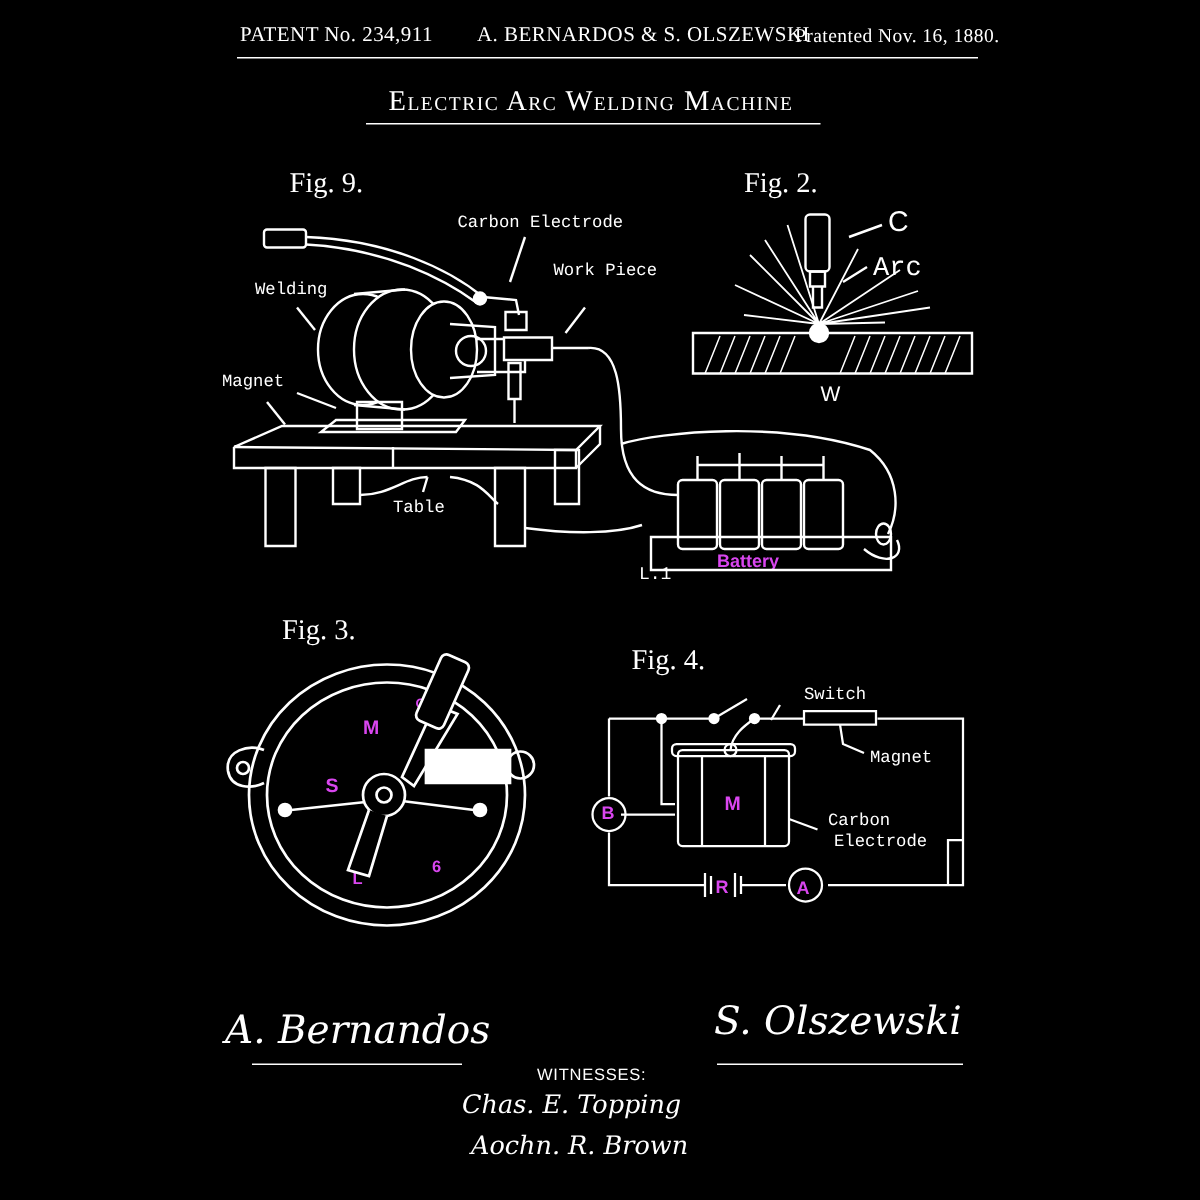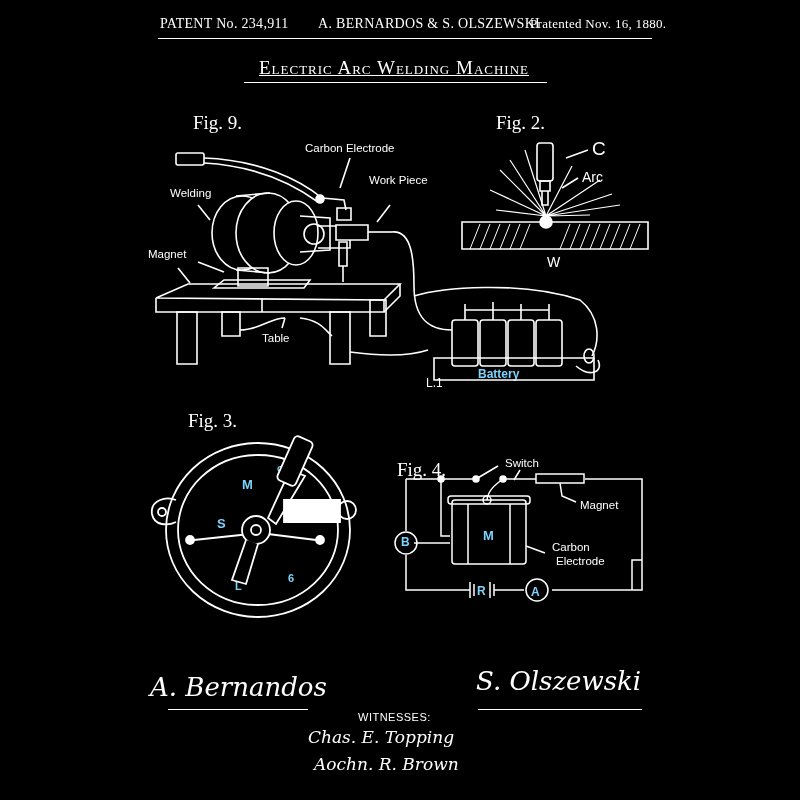--- a/index.html
+++ b/index.html
@@ -1,24 +1,24 @@
 <!DOCTYPE html>
 <html><head>
 <meta charset="utf-8">
 <style>
   html, body { margin:0; padding:0; background:#000; }
   body { width:800px; height:800px; position:relative; overflow:hidden; color:#fff;
          font-family:"Liberation Serif", serif; }
   .abs { position:absolute; }
   .hdr { top:16px; font-size:14px; letter-spacing:0.3px;text-align:right; }
   .rule { background:#fff; height:1px; }
-  .title { top:57px; left:0; width:788px; text-align:center; font-size:19px; letter-spacing:1px; font-variant:small-caps;text-decoration:underline; }
+  .title { top:57px; left:0; width:788px; text-align:center; font-size:19px; letter-spacing:1px; font-variant:small-caps; }
   .fig { font-size:19px; }
-  .lbl { font-family:Liberation Sans, sans-serif; font-size:11.5px; color:#fff; }
-  .lblb { font-family:"Liberation Sans", sans-serif; font-size:13px; font-weight:bold; color:#7dd3fc; }
+  .lbl { font-family:Liberation Mono, monospace; font-size:11.5px; color:#fff; }
+  .lblb { font-family:"Liberation Sans", sans-serif; font-size:13px; font-weight:bold; color:#d946ef; }
   .sig { font-family:"DejaVu Serif", serif; font-style:italic; font-size:26px; }
   .wit { font-family:"DejaVu Serif", serif; font-style:italic; font-size:17px; }
   .witlabel { font-family:"Liberation Sans", sans-serif; font-size:11px; letter-spacing:0.5px; }
   svg { position:absolute; overflow:visible; }
   svg * { vector-effect:non-scaling-stroke; }
 </style>
 </head>
 <body>
 
 <div class="abs hdr" style="left:160px;">PATENT No. 234,911</div>
@@ -90,21 +90,21 @@
     <rect x="536" y="320" width="26" height="46" rx="3"></rect>
     <path d="M465 320 L465 304 M493 320 L493 302 M521 320 L521 304 M549 320 L549 304"></path>
     <path d="M465 310 L549 310"></path>
   </g>
   <ellipse cx="589" cy="356" rx="5" ry="7"></ellipse>
   <path d="M576 366 C590 378, 604 372, 598 360"></path>
 </svg>
 
 <div class="abs fig" style="left:496px; top:112px;">Fig. 2.</div>
 <div class="abs" style="left:592px; top:138px; font-family:'Liberation Sans',sans-serif; font-size:19px;">C</div>
-<div class="abs lbl" style="left:582px; top:169px; font-size:14px;">Arc</div>
+<div class="abs lbl" style="left:582px; top:169px; font-size:18px;">Arc</div>
 <div class="abs" style="left:547px; top:254px; font-family:'Liberation Sans',sans-serif; font-size:14px;">W</div>
 <svg width="800" height="800" style="left:0;top:0;" fill="none" stroke="#fff" stroke-width="1.6">
   <rect x="537" y="143" width="16" height="38" rx="3"></rect>
   <rect x="540" y="181" width="10" height="10"></rect>
   <path d="M542 191 L542 205 L548 205 L548 191"></path>
   <line x1="566" y1="158" x2="588" y2="150"></line>
   <line x1="562" y1="188" x2="578" y2="178"></line>
   <rect x="462" y="222" width="186" height="27"></rect>
   <g stroke-width="1">
     <path d="M470 249 L480 224 M480 249 L490 224 M490 249 L500 224 M500 249 L510 224 M510 249 L520 224 M520 249 L530 224 M560 249 L570 224 M570 249 L580 224 M580 249 L590 224 M590 249 L600 224 M600 249 L610 224 M610 249 L620 224 M620 249 L630 224 M630 249 L640 224"></path>
@@ -132,22 +132,22 @@
   <path d="M194 540 L250 534 M268 534 L316 540"></path>
   <circle cx="256" cy="530" r="14" fill="#000"></circle>
   <circle cx="256" cy="530" r="5"></circle>
   <path d="M268 518 L290 470 L305 476 L276 524 Z" fill="#000"></path>
   <rect x="285" y="437" width="20" height="48" rx="4" transform="rotate(24 295 461)" fill="#000"></rect>
   <path d="M246 540 L232 580 L246 584 L258 544" fill="#000"></path>
   <rect x="284" y="500" width="56" height="22" fill="#fff"></rect>
   <circle cx="347" cy="510" r="9"></circle>
 </svg>
 
-<div class="abs fig" style="left:397px; top:430px;margin-top:29px;">Fig. 4.</div>
-<div class="abs lbl" style="left:505px; top:457px;">Switch</div>
+<div class="abs fig" style="left:421px; top:430px;">Fig. 4.</div>
+<div class="abs lbl" style="left:536px; top:457px;">Switch</div>
 <div class="abs lbl" style="left:580px; top:499px;">Magnet</div>
 <div class="abs lblb" style="left:483px; top:528px;">M</div>
 <div class="abs lbl" style="left:552px; top:541px;">Carbon</div>
 <div class="abs lbl" style="left:556px; top:555px;">Electrode</div>
 <div class="abs lblb" style="left:401px; top:535px; font-size:12px;">B</div>
 <div class="abs lblb" style="left:477px; top:584px; font-size:12px;">R</div>
 <div class="abs lblb" style="left:531px; top:585px; font-size:12px;">A</div>
 <svg width="800" height="800" style="left:0;top:0;" fill="none" stroke="#fff" stroke-width="1.5">
   <path d="M406 479 L474 479 M504 479 L536 479 M585 479 L642 479 L642 590 L552 590 M524 590 L494 590 M470 590 L406 590 L406 555 M406 531 L406 479"></path>
   <circle cx="441" cy="479" r="3" fill="#fff"></circle>

